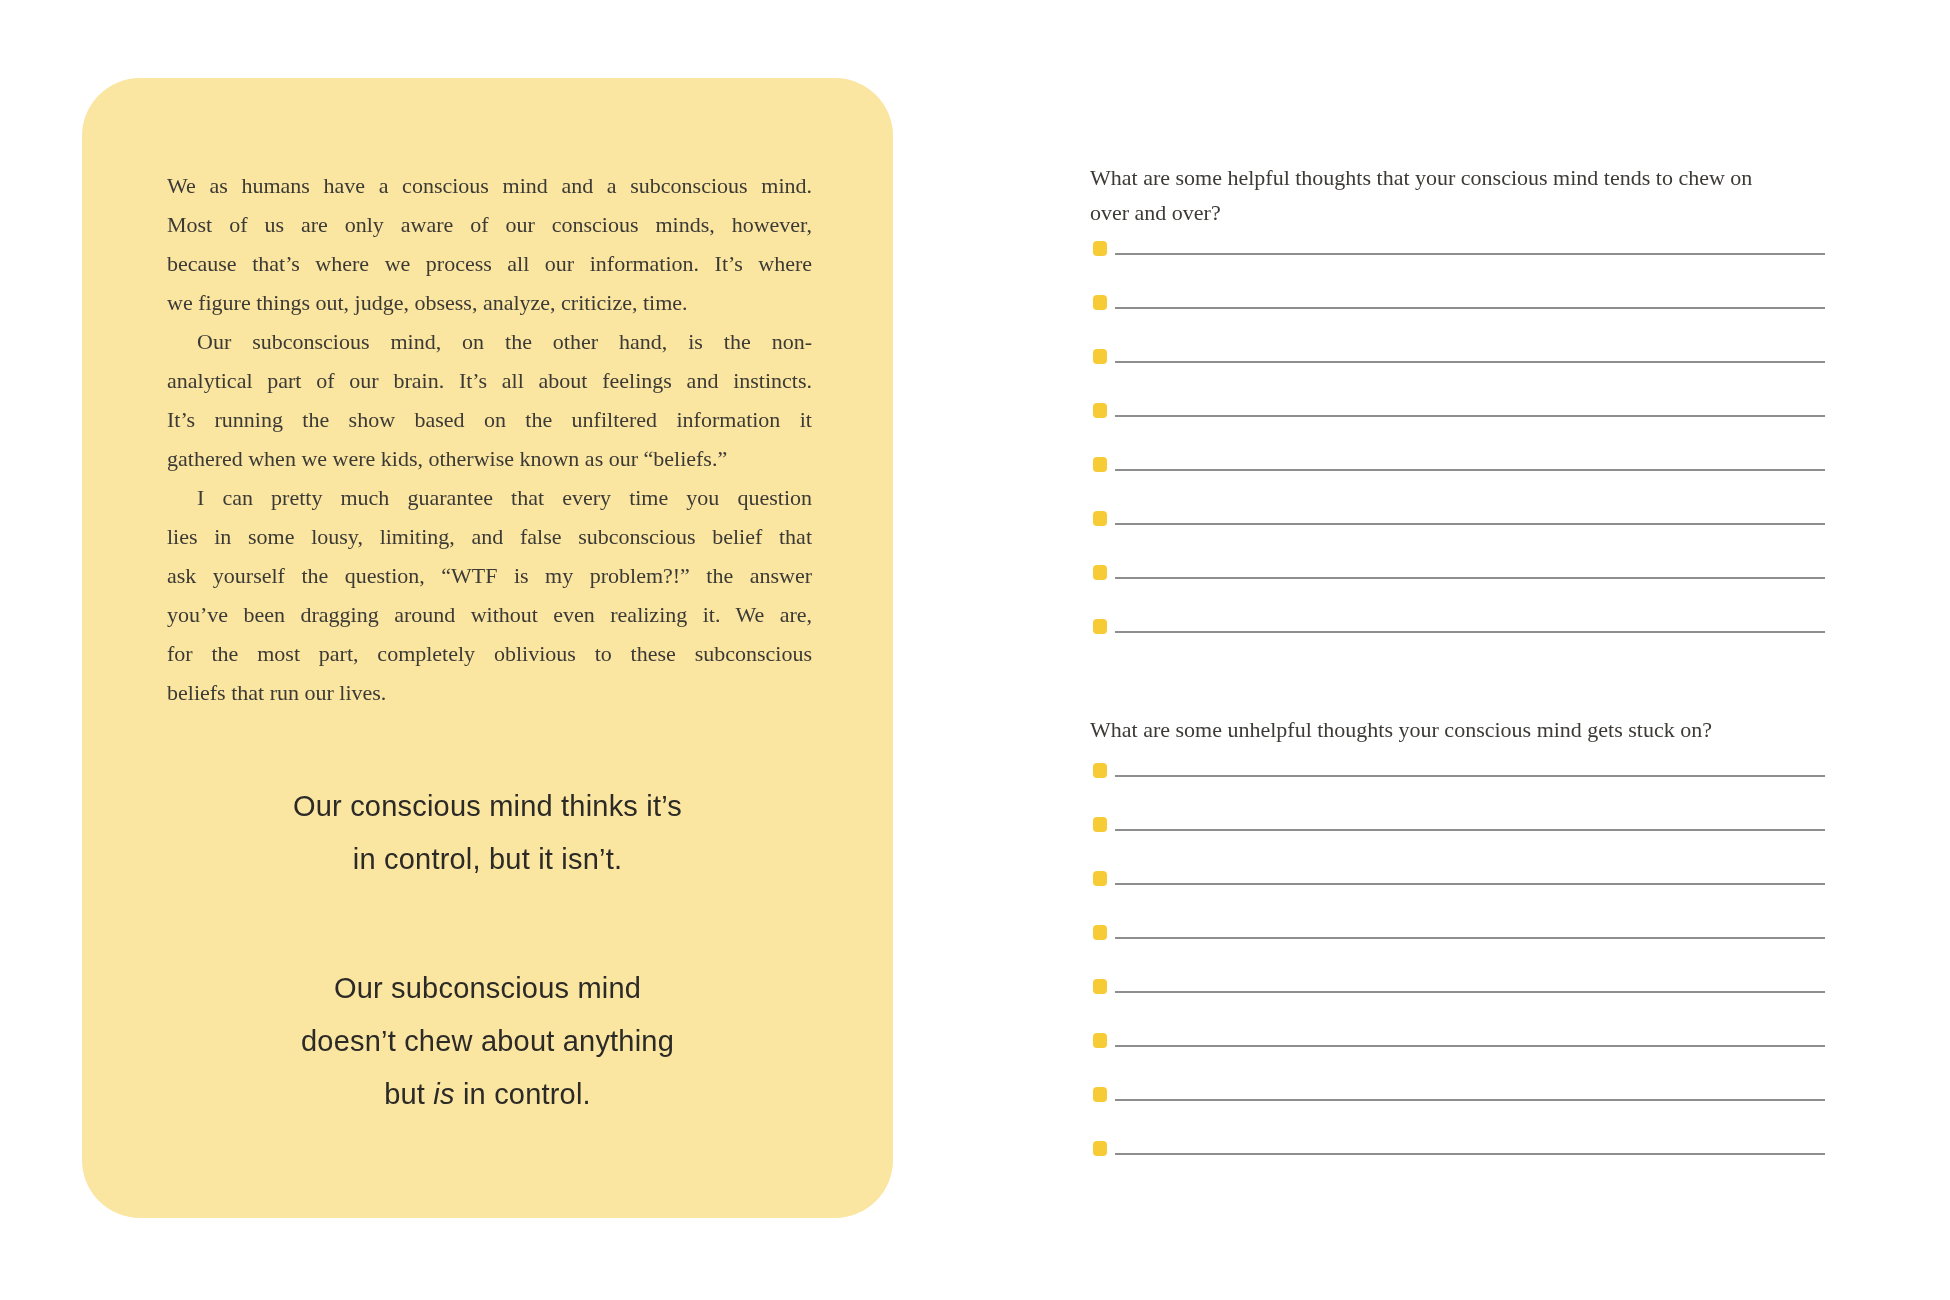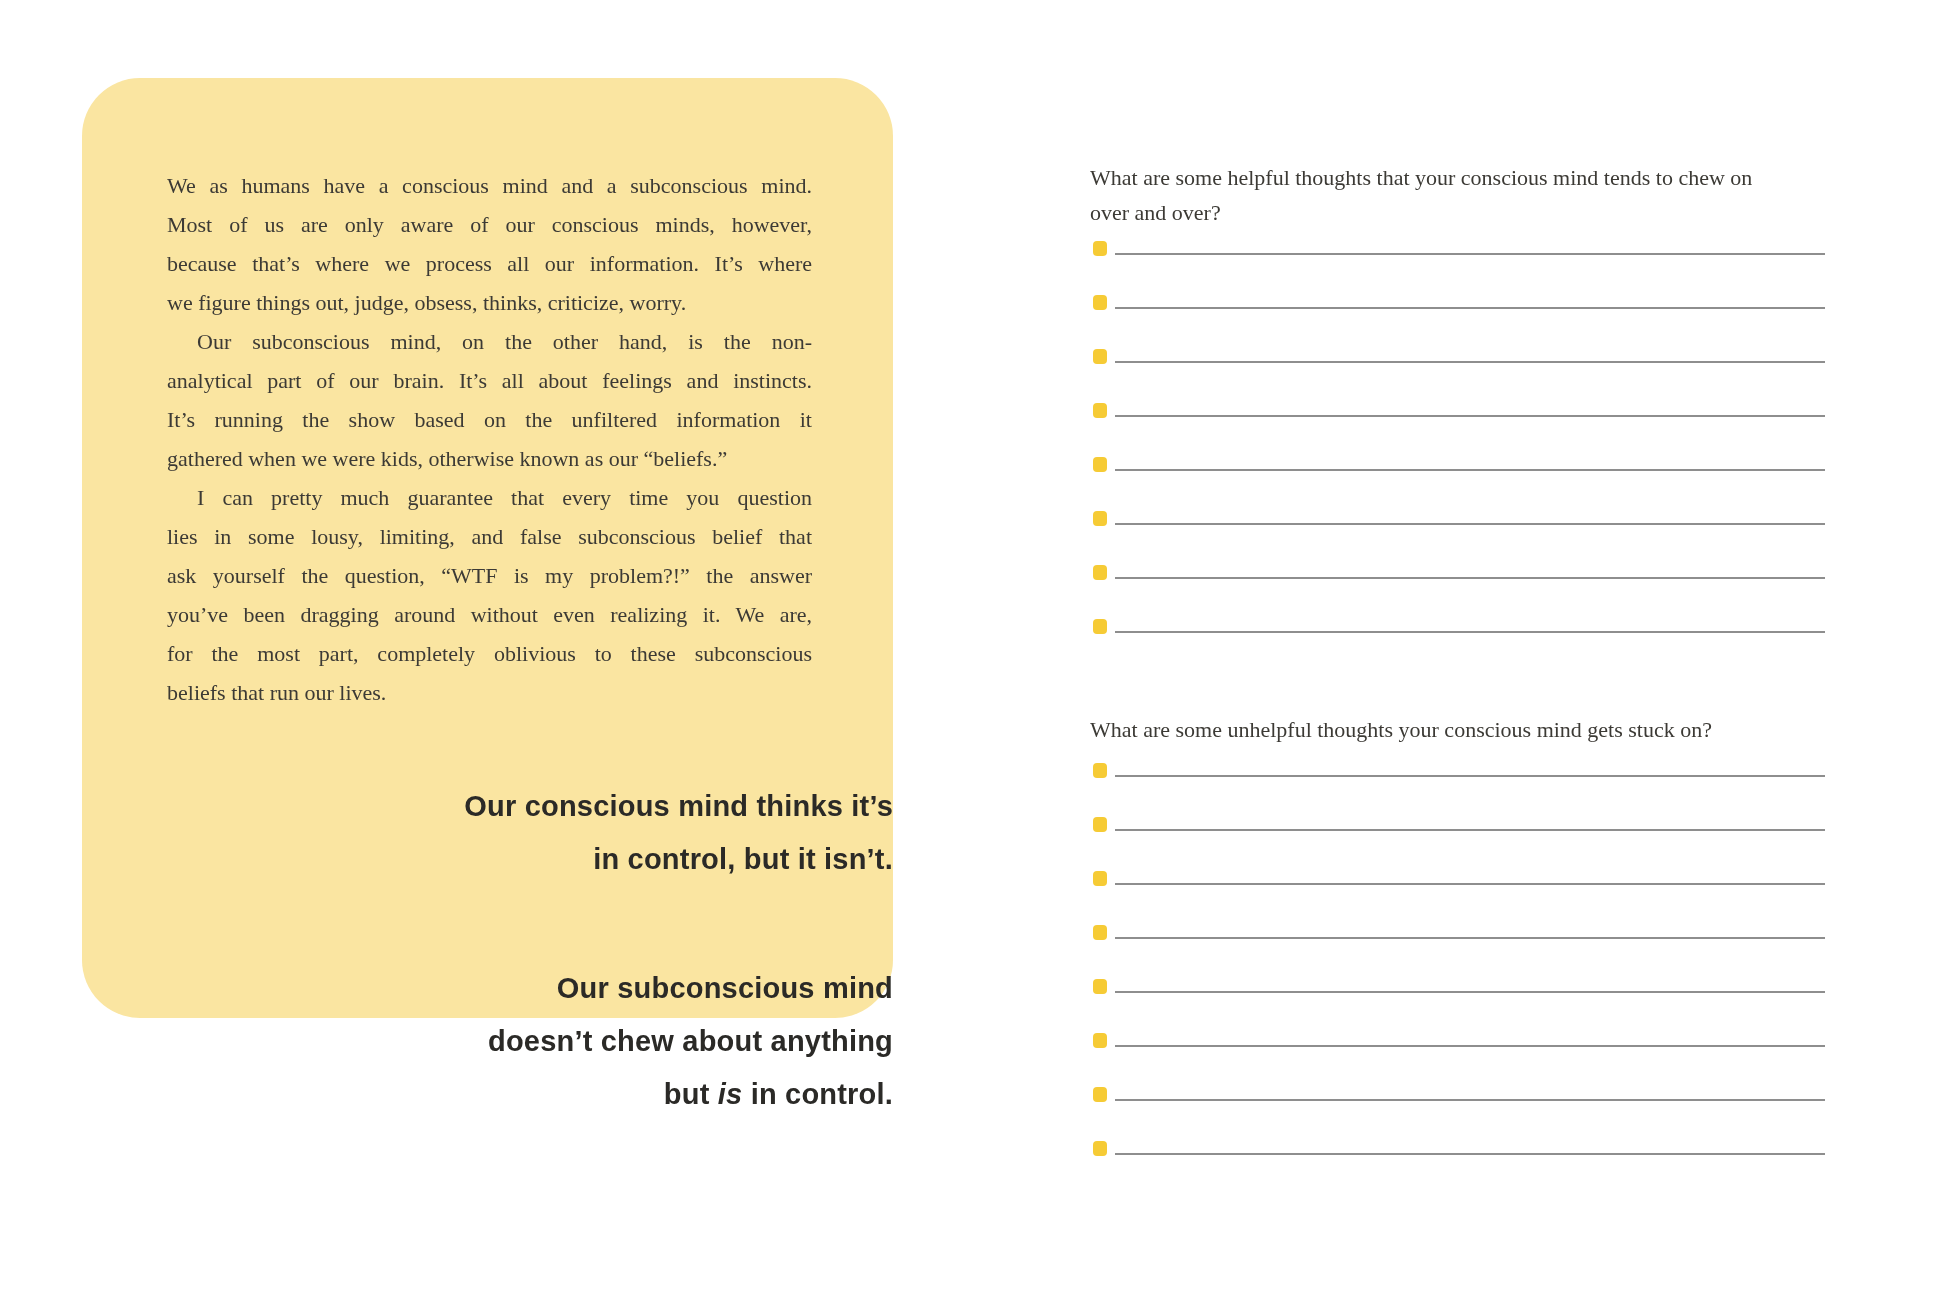--- a/index.html
+++ b/index.html
@@ -17,21 +17,21 @@
     position:relative;
     overflow:hidden;
     font-family:"Liberation Serif","DejaVu Serif",serif;
     color:var(--body-ink);
   }
 
   
   .card{
     position:absolute;
     left:82px; top:78px;
-    width:811px; height:940px;
+    width:811px; height:1140px;
     background:var(--card-bg);
     border-radius:58px;
   }
   .body-text{
     position:absolute;
     left:85px; top:88px;
     width:645px;
     font-size:22px;
     line-height:39px;
   }
@@ -42,23 +42,23 @@
   }
   .body-text .bline.last{
     text-align-last:left;
   }
   .body-text .bline.indent{
     padding-left:30px;
   }
   .quote{
     position:absolute;
     left:0; width:100%;
-    text-align:right;
+    text-align:center;
     font-family:"Liberation Sans","DejaVu Sans",sans-serif;
-    font-weight:bold;
+    font-weight:normal;
     font-size:29px;
     line-height:53px;
     color:var(--quote-ink);
     letter-spacing:0.2px;
   }
   .quote-1{top:702px;}
   .quote-2{top:884px;}
 
   
   .question{
@@ -101,21 +101,21 @@
   }
 </style>
 </head>
 <body>
 
 <div class="card">
   <div class="body-text" id="body-text">
       <div class="bline">We as humans have a conscious mind and a subconscious mind.</div>
       <div class="bline">Most of us are only aware of our conscious minds, however,</div>
       <div class="bline">because that’s where we process all our information. It’s where</div>
-      <div class="bline last">we figure things out, judge, obsess, thinks, criticize, worry.</div>
+      <div class="bline last">we figure things out, judge, obsess, analyze, criticize, time.</div>
       <div class="bline indent">Our subconscious mind, on the other hand, is the non-</div>
       <div class="bline">analytical part of our brain. It’s all about feelings and instincts.</div>
       <div class="bline">It’s running the show based on the unfiltered information it</div>
       <div class="bline last">gathered when we were kids, otherwise known as our “beliefs.”</div>
       <div class="bline indent">I can pretty much guarantee that every time you question</div>
       <div class="bline">lies in some lousy, limiting, and false subconscious belief that</div>
       <div class="bline">ask yourself the question, “WTF is my problem?!” the answer</div>
       <div class="bline">you’ve been dragging around without even realizing it. We are,</div>
       <div class="bline">for the most part, completely oblivious to these subconscious</div>
       <div class="bline last">beliefs that run our lives.</div>

